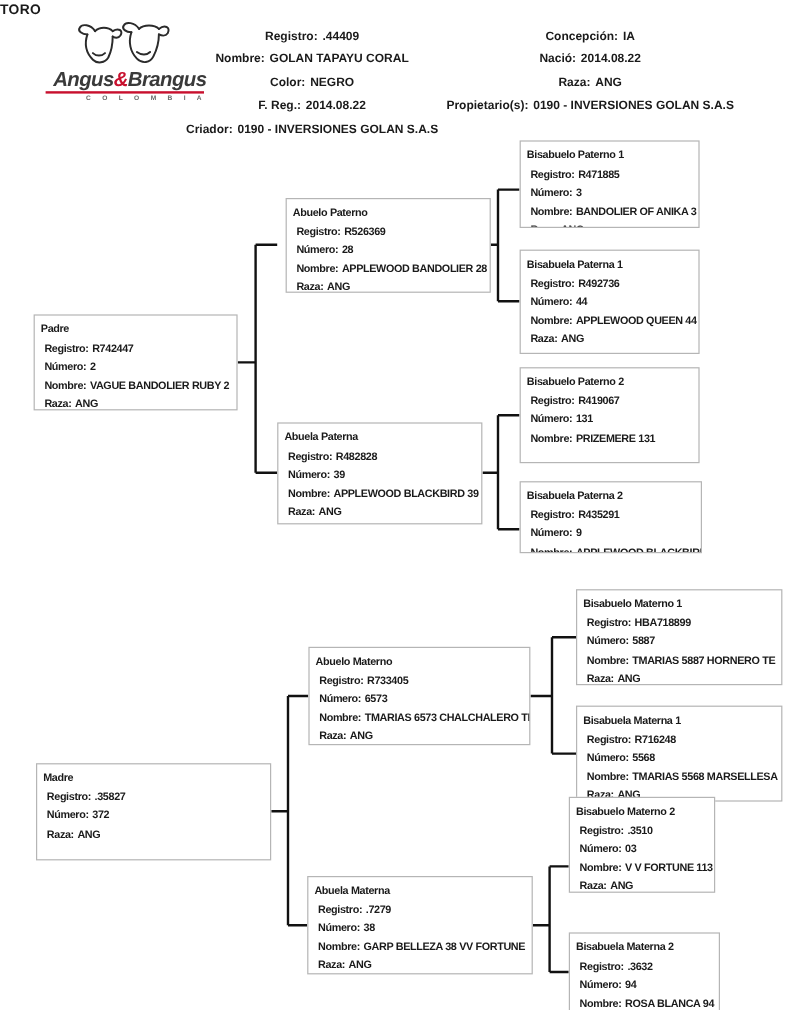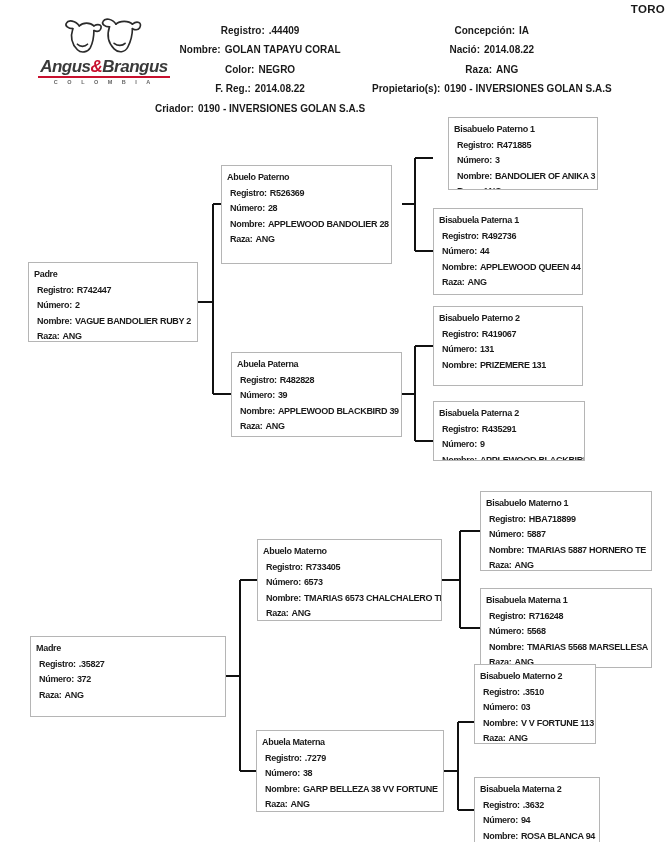--- a/index.html
+++ b/index.html
@@ -10,26 +10,26 @@
     background: #ffffff;
     overflow: hidden;
     font-family: "Liberation Sans", sans-serif;
     color: #1a1a1a;
   }
   
   .doc-title {
     position: absolute;
     top: 3px; left: 0;
     width: 100%;
-    text-align: right;
+    text-align: left;
     font-size: 11.5px;
     font-weight: bold;
     letter-spacing: .3px;
   }
-  .logo { position: absolute; left: 36px; top: 14px; width: 136px; text-align: center; }
+  .logo { position: absolute; left: 36px; top: 14px; width: 136px; text-align: right; }
   .logo-heads { display: block; margin: 0 auto; }
   .brand { font-size: 17px; font-weight: bold; font-style: italic; color: #3a3a3a; line-height: 17px; letter-spacing: -0.5px; white-space: nowrap; }
   .brand .amp { color: #c8102e; }
   .brand-rule { height: 2px; background: #c8102e; margin: 1px 2px 1px 2px; }
   .brand-country { font-size: 5.5px; font-weight: bold; color: #666; letter-spacing: 4px; }
   .hdr-col { position: absolute; top: 21px; font-size: 10px; font-weight: bold; text-align: center; }
   .hdr-col.left  { left: 155px; }
   .hdr-col.right { left: 372px; }
   .hdr-row { line-height: 19.4px; white-space: nowrap; }
   .hdr-row .lbl { margin-right: 4px; }
@@ -108,29 +108,29 @@
   </svg>
 
   <div class="node" style="left:28px;top:262px;width:170px;height:80px">
     <div class="row title">Padre</div>
     <div class="row field"><span class="lbl">Registro:</span><span>R742447</span></div>
     <div class="row field"><span class="lbl">Número:</span><span>2</span></div>
     <div class="row field"><span class="lbl">Nombre:</span><span>VAGUE BANDOLIER RUBY 2</span></div>
     <div class="row field"><span class="lbl">Raza:</span><span>ANG</span></div>
   </div>
 
-  <div class="node" style="left:221px;top:165px;width:171px;height:99px">
+  <div class="node" style="left:238px;top:165px;width:171px;height:79px">
     <div class="row title">Abuelo Paterno</div>
     <div class="row field"><span class="lbl">Registro:</span><span>R526369</span></div>
     <div class="row field"><span class="lbl">Número:</span><span>28</span></div>
     <div class="row field"><span class="lbl">Nombre:</span><span>APPLEWOOD BANDOLIER 28</span></div>
     <div class="row field"><span class="lbl">Raza:</span><span>ANG</span></div>
   </div>
 
-  <div class="node" style="left:448px;top:117px;width:150px;height:73px">
+  <div class="node" style="left:433px;top:117px;width:150px;height:73px">
     <div class="row title">Bisabuelo Paterno 1</div>
     <div class="row field"><span class="lbl">Registro:</span><span>R471885</span></div>
     <div class="row field"><span class="lbl">Número:</span><span>3</span></div>
     <div class="row field"><span class="lbl">Nombre:</span><span>BANDOLIER OF ANIKA 3</span></div>
     <div class="row field"><span class="lbl">Raza:</span><span>ANG</span></div>
   </div>
 
   <div class="node" style="left:433px;top:208px;width:150px;height:87px">
     <div class="row title">Bisabuela Paterna 1</div>
     <div class="row field"><span class="lbl">Registro:</span><span>R492736</span></div>

